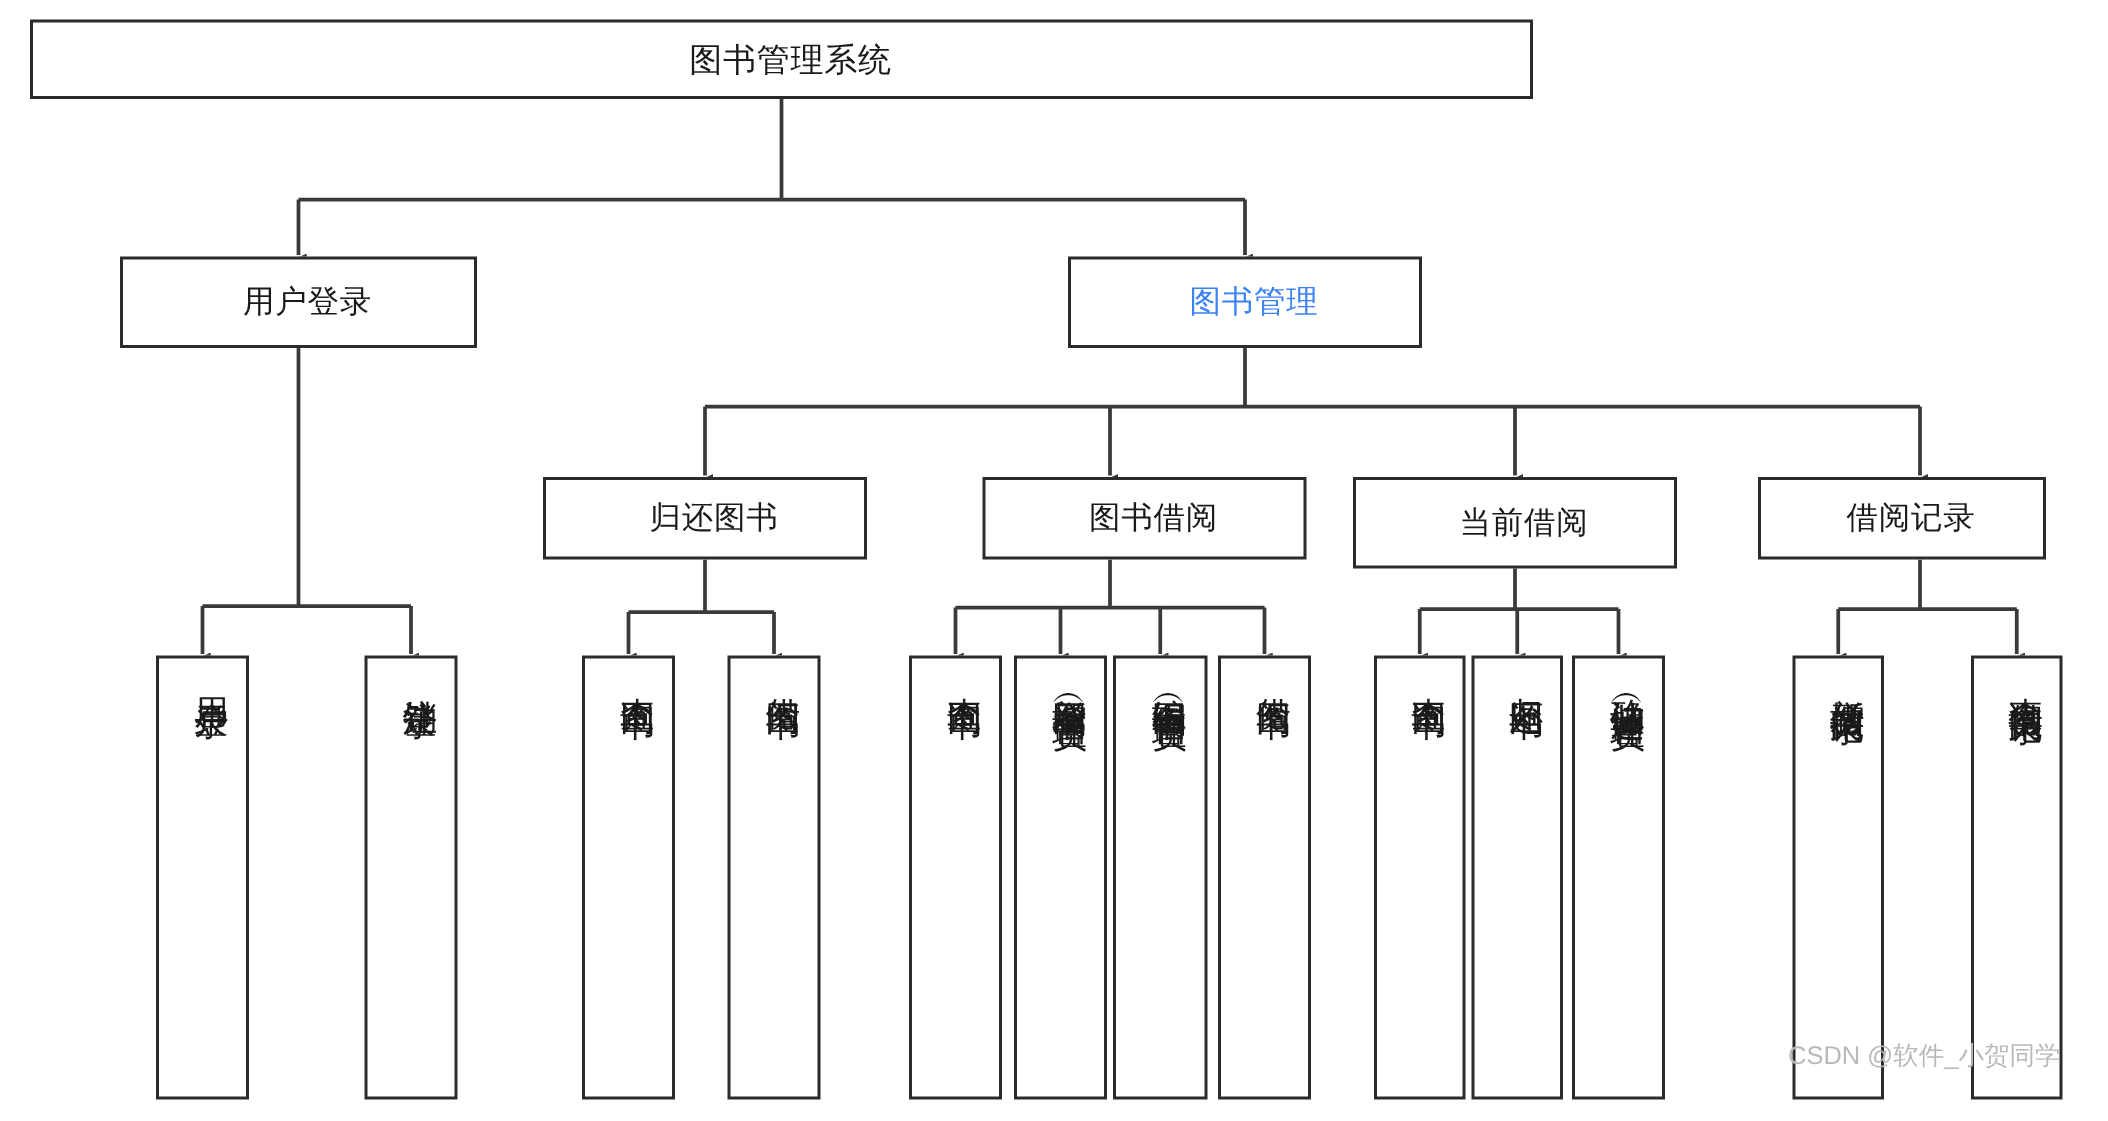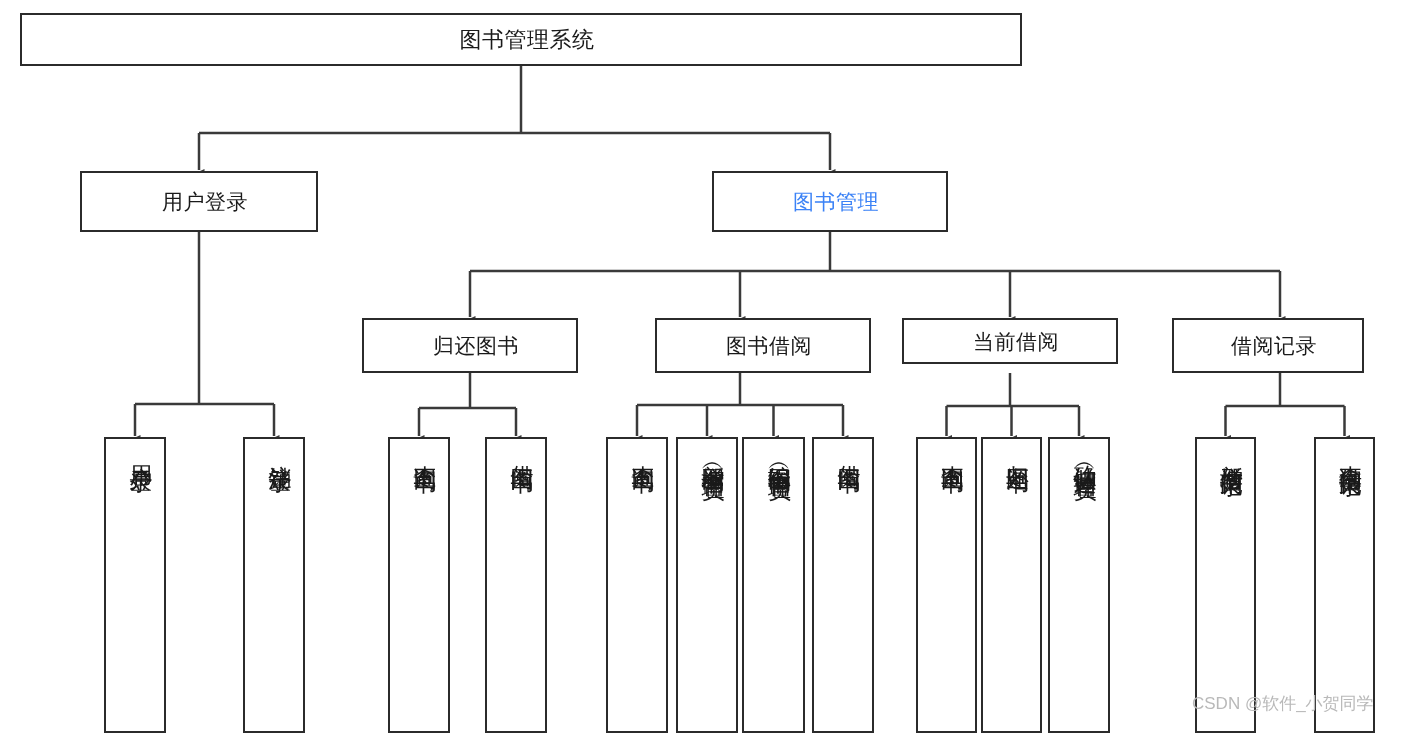--- a/index.html
+++ b/index.html
@@ -129,21 +129,21 @@
       </div>
       <div class="node-box horizontal" style="left: 712px; top: 171px; width: 236px; height: 61px; border-color: rgb(43, 43, 43); background: rgb(255, 255, 255);">
         <span class="node-label" style="color: #3b82f6;">图书管理</span>
       </div>
       <div class="node-box horizontal" style="left: 362px; top: 318px; width: 216px; height: 55px; border-color: rgb(43, 43, 43); background: rgb(255, 255, 255);">
         <span class="node-label" style="color: rgb(26, 26, 26);">归还图书</span>
       </div>
       <div class="node-box horizontal" style="left: 632px; top: 318px; width: 216px; height: 55px; border-color: rgb(43, 43, 43); background: rgb(255, 255, 255); margin-left: 23px;">
         <span class="node-label" style="color: rgb(26, 26, 26);">图书借阅</span>
       </div>
-      <div class="node-box horizontal" style="left: 902px; top: 318px; width: 216px; height: 46px; border-color: rgb(43, 43, 43); background: rgb(255, 255, 255);">
+      <div class="node-box horizontal" style="left: 902px; top: 318px; width: 216px; height: 61px; border-color: rgb(43, 43, 43); background: rgb(255, 255, 255);">
         <span class="node-label" style="color: rgb(26, 26, 26);">当前借阅</span>
       </div>
       <div class="node-box horizontal" style="left: 1172px; top: 318px; width: 192px; height: 55px; border-color: rgb(43, 43, 43); background: rgb(255, 255, 255);">
         <span class="node-label" style="color: rgb(26, 26, 26);">借阅记录</span>
       </div>
       <div class="node-box vertical" style="left: 104px; top: 437px; width: 62px; height: 296px; border-color: rgb(43, 43, 43); background: rgb(255, 255, 255);">
         <span class="node-label" style="color: rgb(26, 26, 26);">用户登录</span>
       </div>
       <div class="node-box vertical" style="left: 243px; top: 437px; width: 62px; height: 296px; border-color: rgb(43, 43, 43); background: rgb(255, 255, 255);">
         <span class="node-label" style="color: rgb(26, 26, 26);">注销登录</span>

